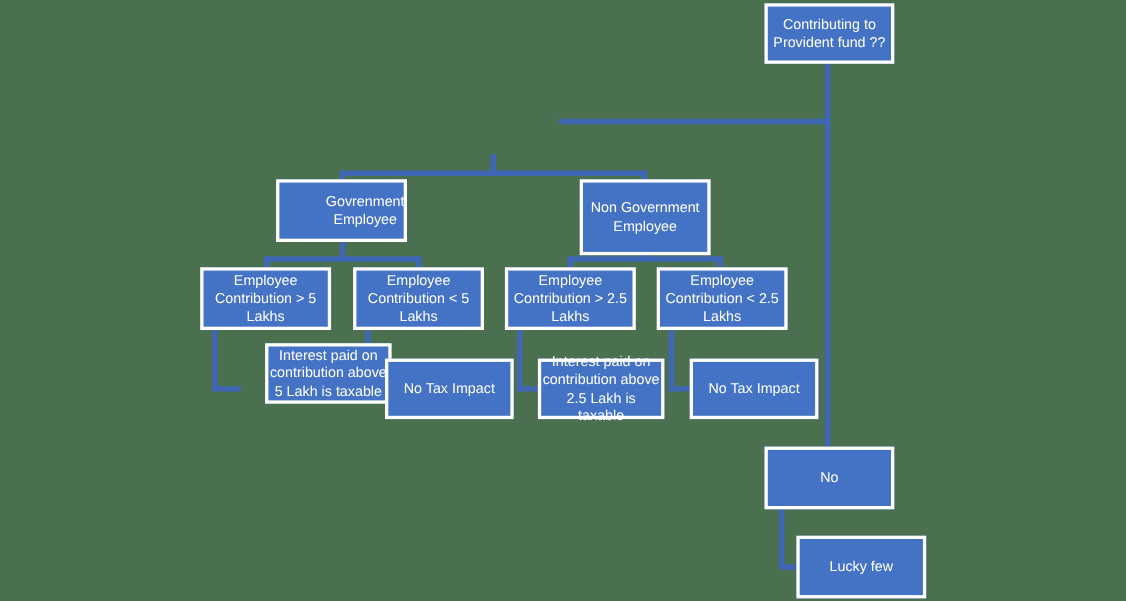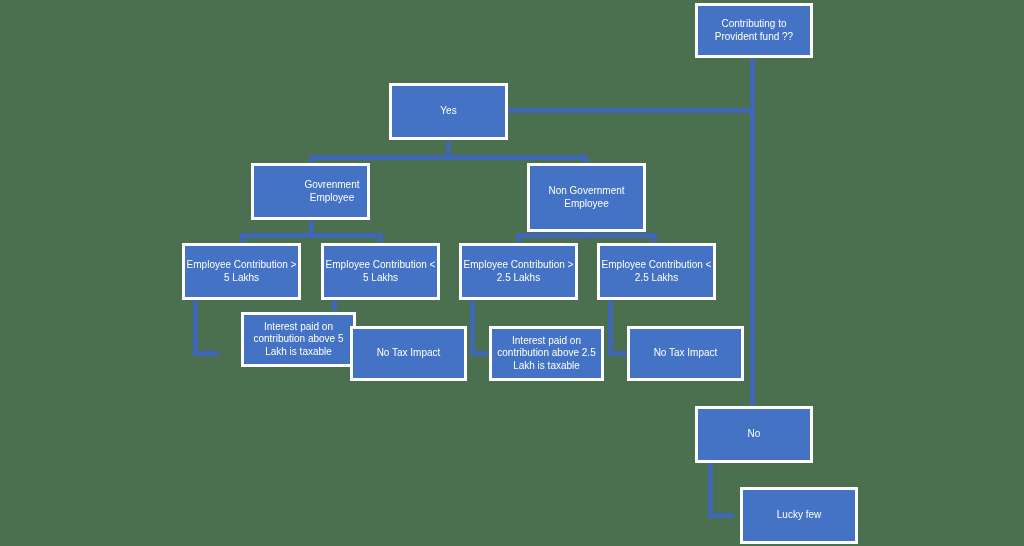--- a/index.html
+++ b/index.html
@@ -23,21 +23,21 @@
     position: absolute;
     box-sizing: border-box;
     background: #4472c4;
     border: 3px solid #ffffff;
     color: #ffffff;
     display: flex;
     align-items: center;
     justify-content: center;
     text-align: center;
     line-height: 1.25;
-    font-size: 10px;
+    font-size: 13px;
     z-index: 3;
     white-space: pre-line;
     padding: 0 1px;
   }
   .node span {
     display: block;
     width: 106%;
   }
   .conn {
     position: absolute;
@@ -82,23 +82,20 @@
   <div class="conn" style="left:608px; top:298px; width:5px; height:56px;"></div>
   <div class="conn" style="left:608px; top:351px; width:26px; height:5px;"></div>
 
   <div class="conn" style="left:708px; top:460px; width:5px; height:56px;"></div>
   <div class="conn" style="left:708px; top:513px; width:26px; height:5px;"></div>
 
   <div class="node" style="left:695px; top:3px; width:118px; height:55px;">
     <span>Contributing to Provident fund ??</span>
   </div>
 
-  <div class="node" style="left:389px; top:83px; width:119px; height:57px;">
-    <span>Yes</span>
-  </div>
 
   <div class="node" style="left:251px; top:163px; width:119px; height:57px;padding-left:44px;">
     <span>Govrenment Employee</span>
   </div>
 
   <div class="node" style="left:527px; top:163px; width:119px; height:69px;">
     <span>Non Government Employee</span>
   </div>
 
   <div class="node" style="left:182px; top:243px; width:119px; height:57px;">
@@ -130,17 +127,17 @@
   </div>
 
   <div class="node" style="left:627px; top:326px; width:117px; height:55px;">
     <span>No Tax Impact</span>
   </div>
 
   <div class="node" style="left:695px; top:406px; width:118px; height:57px;">
     <span>No</span>
   </div>
 
-  <div class="node" style="left:724px; top:487px; width:118px; height:57px;margin-left:16px;">
+  <div class="node" style="left:724px; top:487px; width:118px; height:57px;">
     <span>Lucky few</span>
   </div>
 
 </div>
 
 </body></html>

